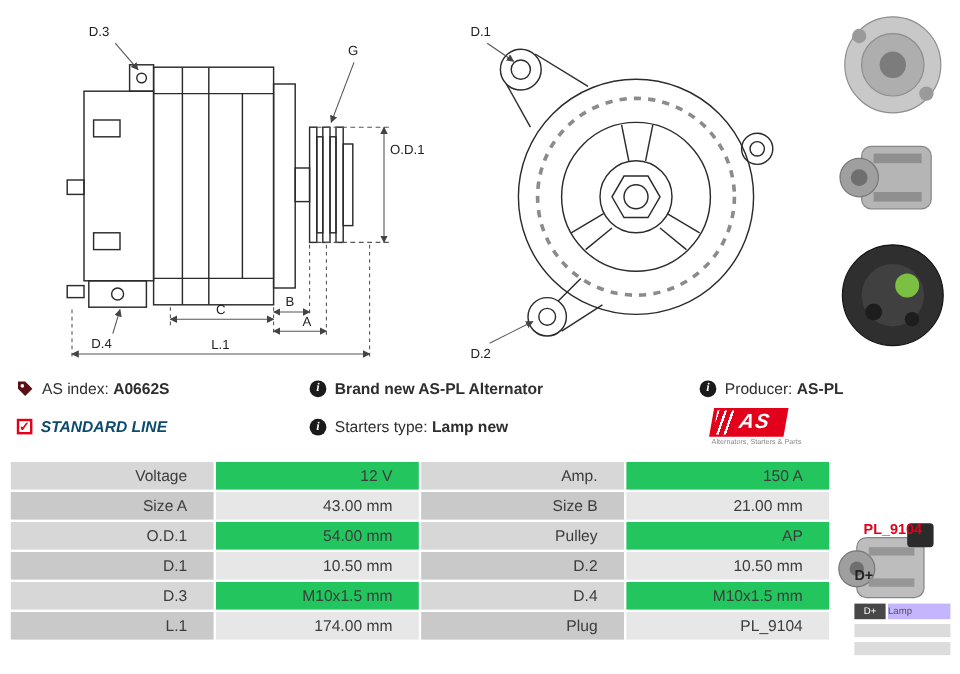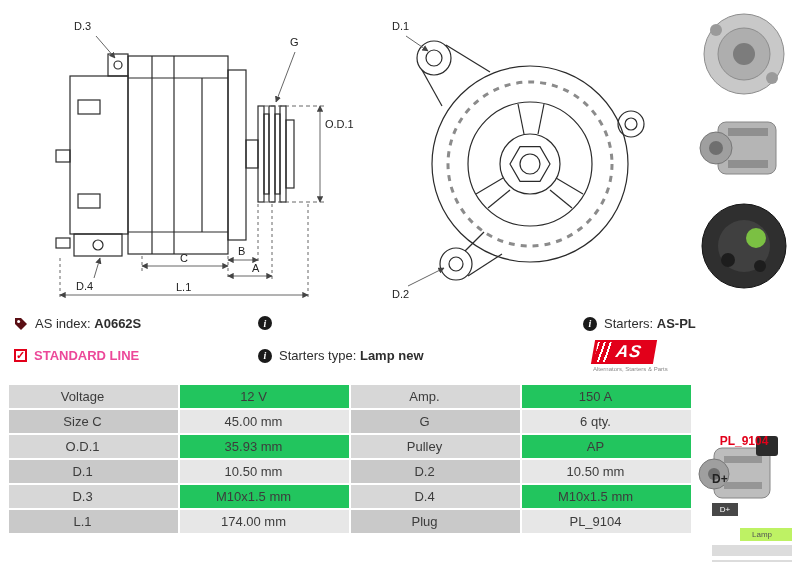--- a/index.html
+++ b/index.html
@@ -14,49 +14,49 @@
 
   
   .photo-col { position:absolute; left:694px; top:10px; width:100px; }
   .photo { width:96px; margin:0 auto 8px auto; display:flex; align-items:center; justify-content:center; }
   .plug-code { position:absolute; left:694px; top:434px; width:100px; text-align:center;
                color:#e2001a; font-weight:bold; font-size:12px; }
   .terminal  { position:absolute; left:712px; top:472px; font-size:12px; font-weight:bold; color:#222; }
   .pin-table { position:absolute; left:712px; top:503px; width:80px; font-size:8px; }
   .pin-head  { display:flex; gap:2px; margin-bottom:3px; }
   .pin-cell-dark  { background:#474747; color:#fff; width:26px; height:13px; display:flex; align-items:center; justify-content:center; }
-  .pin-cell-light { background:#bef264; color:#555; width:52px; height:13px; display:flex; align-items:center; padding-left:12px;margin-top:25px; }
+  .pin-cell-light { background:#c4b5fd; color:#555; width:52px; height:13px; display:flex; align-items:center; padding-left:0; }
   .pin-bar { width:80px; height:11px; background:#dcdcdc; margin-top:4px; }
 
   
   .info-row { position:absolute; left:0; width:692px; height:22px; display:block; font-size:13px; color:#2e2e2e; }
   .info-row-1 { top:316px; }
   .info-row-2 { top:348px; }
   .info-item { position:absolute; display:flex; align-items:center; gap:7px; white-space:nowrap; }
   .info-item b { font-weight:bold; }
   .i-icon { width:14px; height:14px; border-radius:50%; background:#1a1a1a; color:#ffffff;
             font-family:"Liberation Serif", serif; font-style:italic; font-weight:bold;
             font-size:10px; display:inline-flex; align-items:center; justify-content:center; flex:0 0 auto; }
   .check-icon { width:13px; height:13px; border:2px solid #e2001a; color:#e2001a; font-size:11px; font-weight:bold;
                 display:inline-flex; align-items:center; justify-content:center; flex:0 0 auto; }
-  .standard-line { color:#ec4899; font-weight:bold; }
+  .standard-line { color:#0c4a6e; font-weight:bold;font-style:italic; }
 
   
   .logo { position:absolute; left:593px; top:340px; width:110px; }
   .logo-box { position:relative; width:62px; height:24px; background:#e2001a; transform:skewX(-10deg);
               display:flex; align-items:center; justify-content:center; }
   .logo-stripes { position:absolute; left:3px; top:2px; bottom:2px; width:14px;
                   background:repeating-linear-gradient(100deg,#ffffff 0 2px, transparent 2px 6px); }
   .logo-as { color:#ffffff; font-style:italic; font-weight:bold; font-size:17px; letter-spacing:1px; padding-left:10px; }
   .logo-sub { font-size:6px; color:#8a8a8a; margin-top:2px; }
 
   
   .spec-table { position:absolute; left:7px; top:383px; width:686px; border-collapse:separate;
                 border-spacing:2px; table-layout:fixed; font-size:13px; color:#3c3c3c; }
-  .spec-table td { height:23px; text-align:center; padding-right:22px; vertical-align:middle; }
+  .spec-table td { height:23px; text-align:right; padding-right:22px; vertical-align:middle; }
   .spec-table .lbl { background:#d7d7d7; }
   .spec-table .val { background:#22c55e; }
   .spec-table tr:nth-child(even) .lbl { background:#c9c9c9; }
   .spec-table tr:nth-child(even) .val { background:#e7e7e7; }
 </style>
 </head>
 <body>
 
 <div id="page">
 
@@ -213,25 +213,26 @@
         <path d="M1,1 h6 l6,6 -6,6 -6,-6 z" fill="#5a0f14" transform="rotate(0 7 7)"></path>
         <circle cx="4.6" cy="4.6" r="1.5" fill="#ffffff"></circle>
       </svg>
       <span>
         <span>AS index:</span>
         <b>A0662S</b>
       </span>
     </div>
     <div class="info-item" style="left:258px">
       <span class="i-icon">i</span>
+      <b>Brand new AS-PL Alternator</b>
     </div>
     <div class="info-item" style="left:583px">
       <span class="i-icon">i</span>
       <span>
-        <span>Starters:</span>
+        <span>Producer:</span>
         <b>AS-PL</b>
       </span>
     </div>
   </div>
 
   <div class="info-row info-row-2">
     <div class="info-item" style="left:14px">
       <span class="check-icon">✓</span>
       <span class="standard-line">STANDARD LINE</span>
     </div>
@@ -254,28 +255,28 @@
 
   <table class="spec-table">
     <tbody>
       <tr>
         <td class="lbl">Voltage</td>
         <td class="val">12 V</td>
         <td class="lbl">Amp.</td>
         <td class="val">150 A</td>
       </tr>
       <tr>
-        <td class="lbl">Size C</td>
-        <td class="val">45.00 mm</td>
-        <td class="lbl">G</td>
-        <td class="val">6 qty.</td>
+        <td class="lbl">Size A</td>
+        <td class="val">43.00 mm</td>
+        <td class="lbl">Size B</td>
+        <td class="val">21.00 mm</td>
       </tr>
       <tr>
         <td class="lbl">O.D.1</td>
-        <td class="val">35.93 mm</td>
+        <td class="val">54.00 mm</td>
         <td class="lbl">Pulley</td>
         <td class="val">AP</td>
       </tr>
       <tr>
         <td class="lbl">D.1</td>
         <td class="val">10.50 mm</td>
         <td class="lbl">D.2</td>
         <td class="val">10.50 mm</td>
       </tr>
       <tr>

